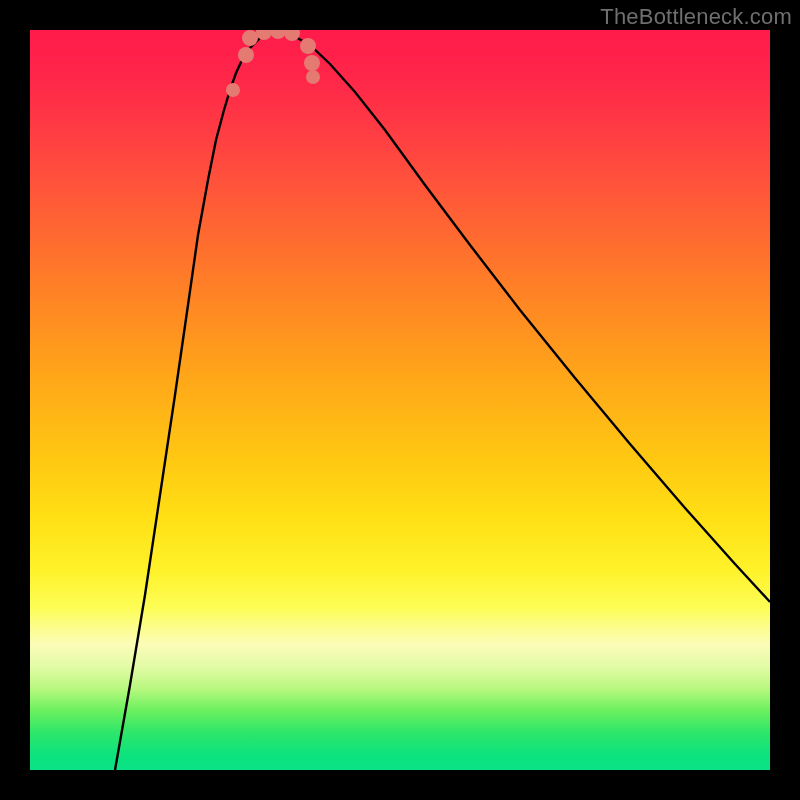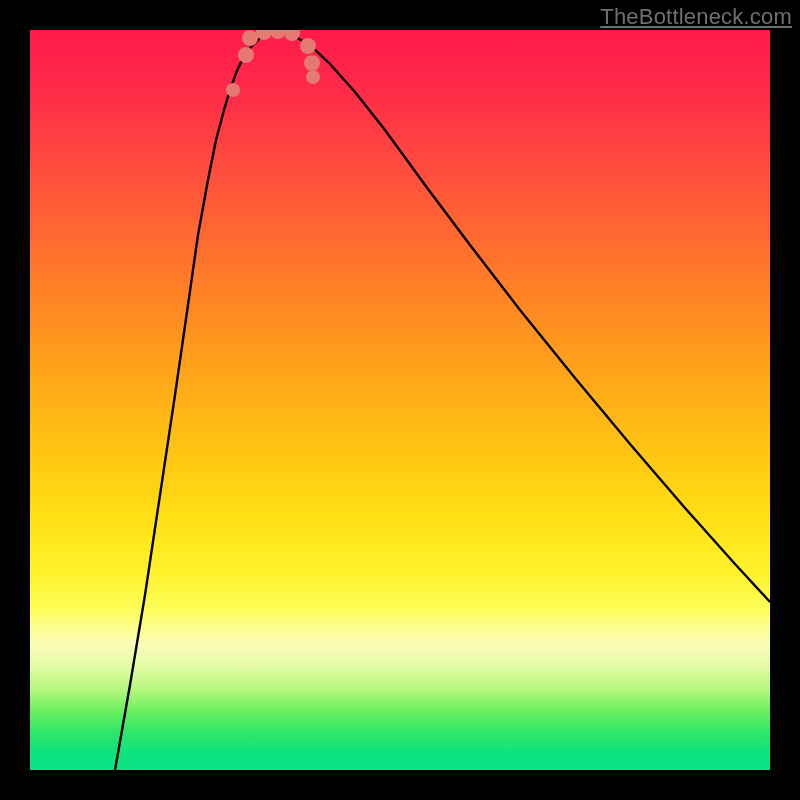--- a/index.html
+++ b/index.html
@@ -49,21 +49,20 @@
       #0be186 100%);
   }
   .watermark {
     position: absolute;
     top: 4px;
     right: 8px;
     color: #6f6f6f;
     font-size: 22px;
     letter-spacing: 0.2px;
     font-weight: 500;
-    text-decoration: underline;
   }
   svg.curve {
     position: absolute;
     inset: 0;
   }
   .dot {
     fill: #e47a72;
   }
 </style>
 </head>

